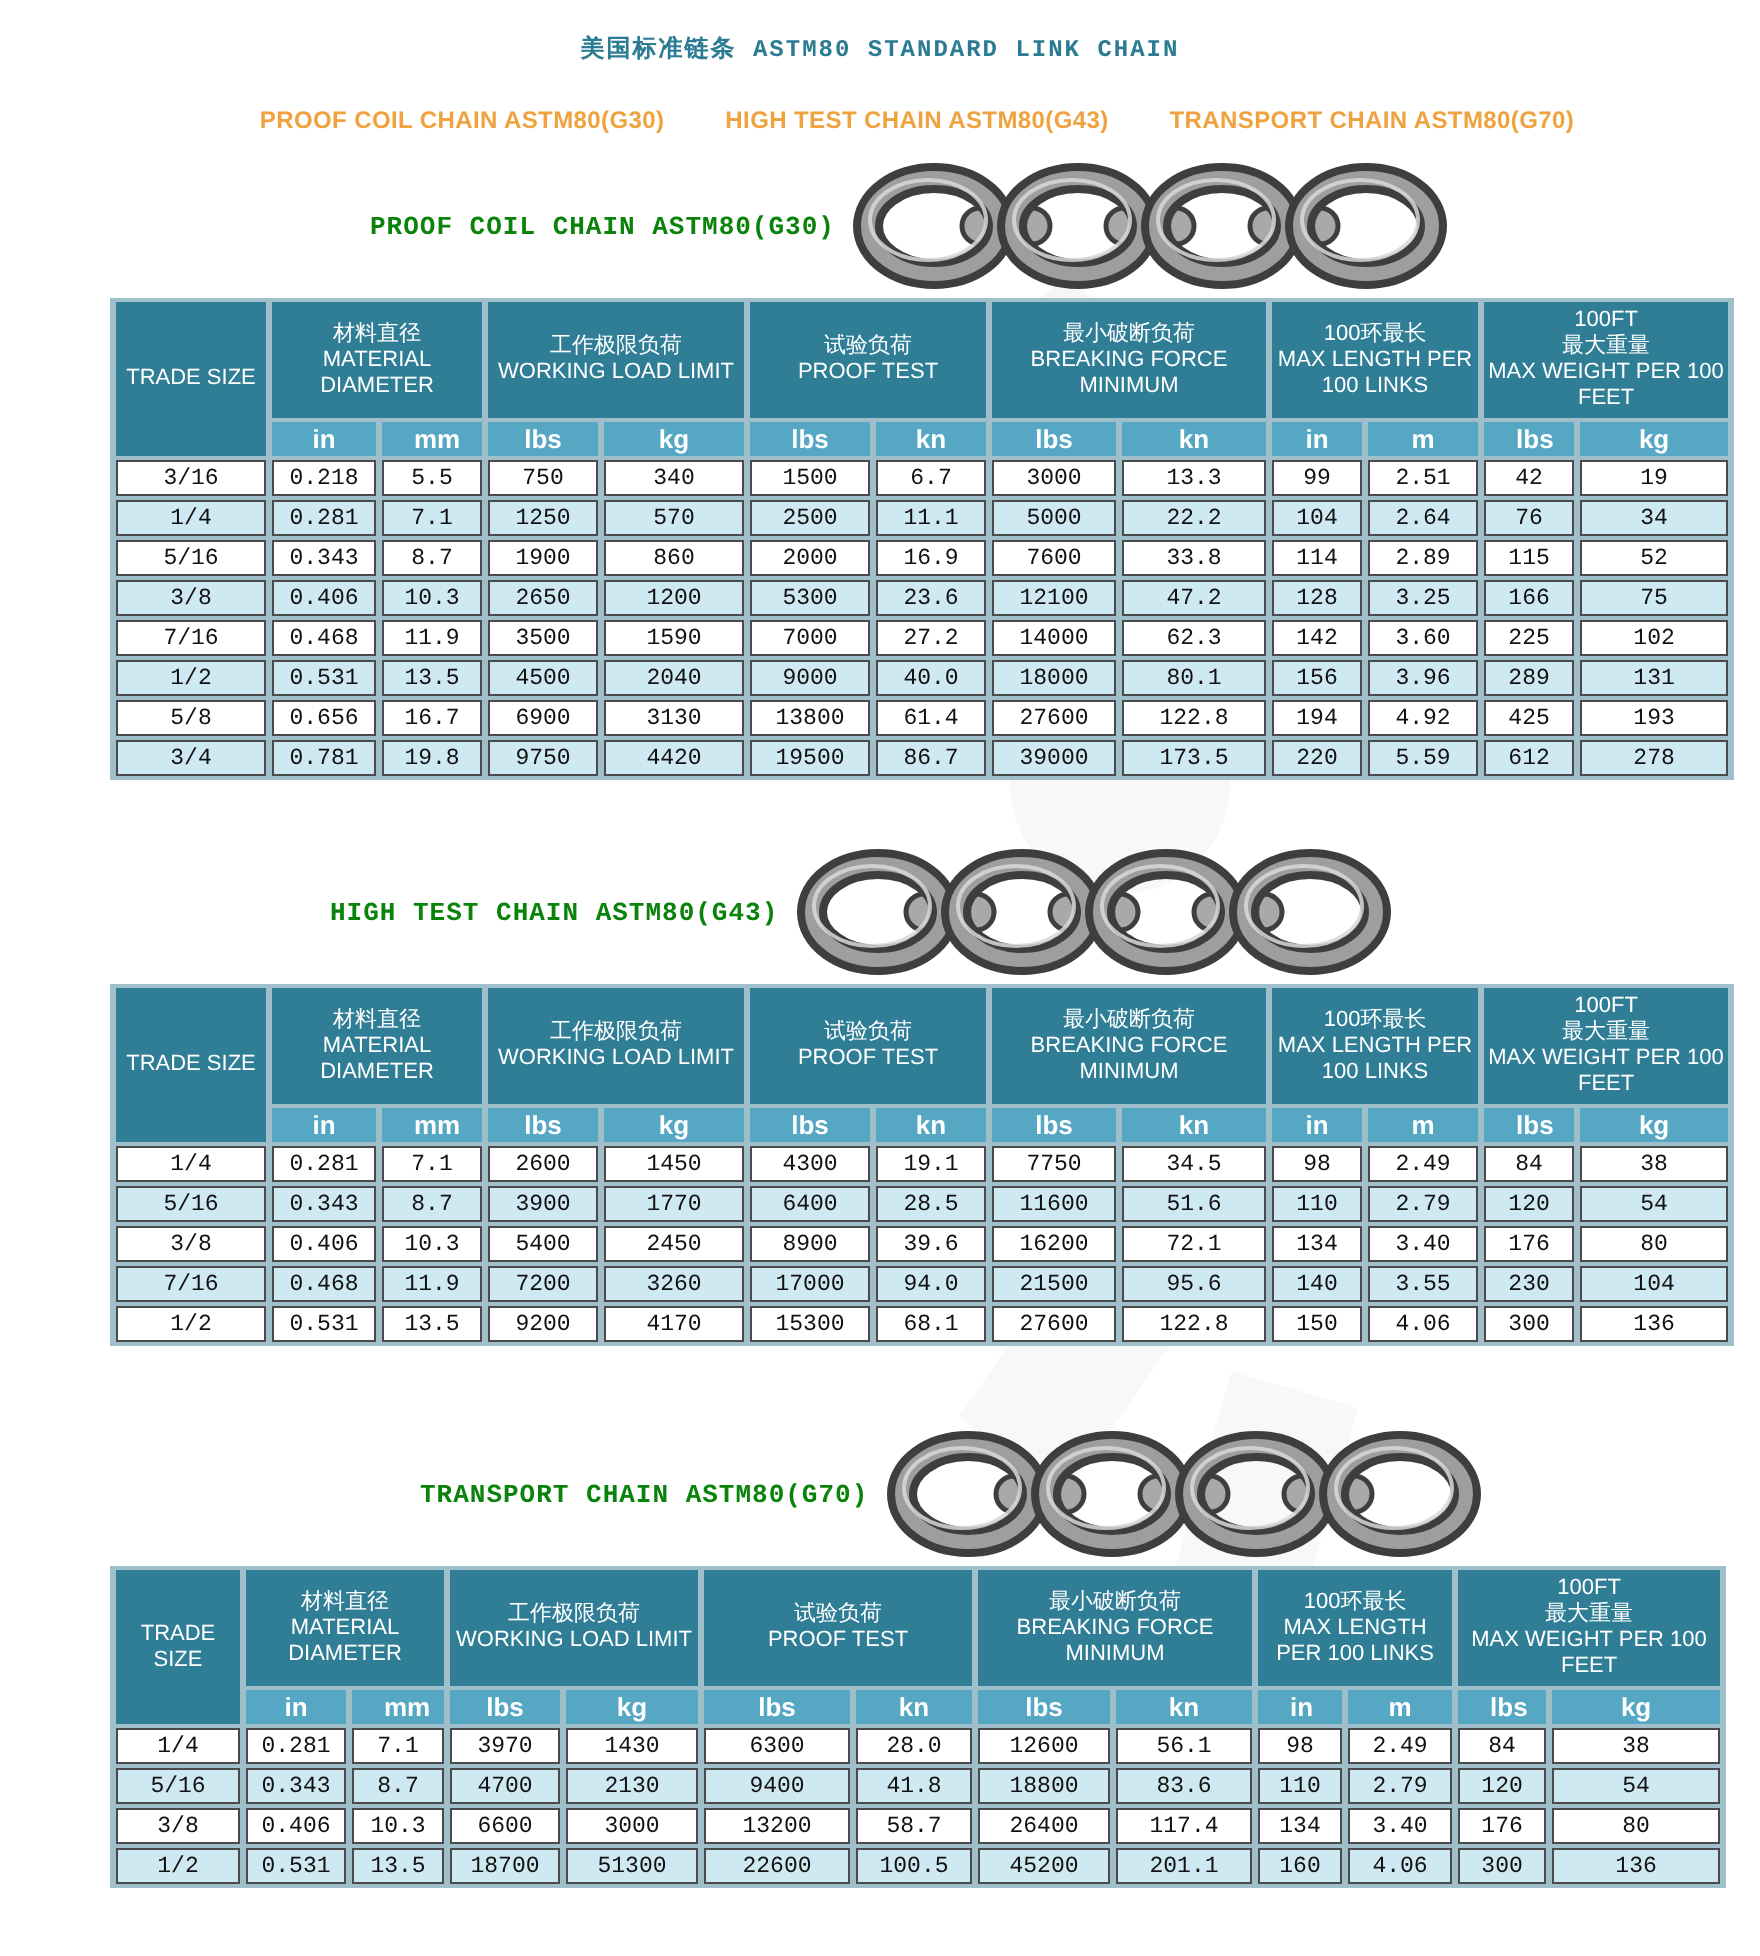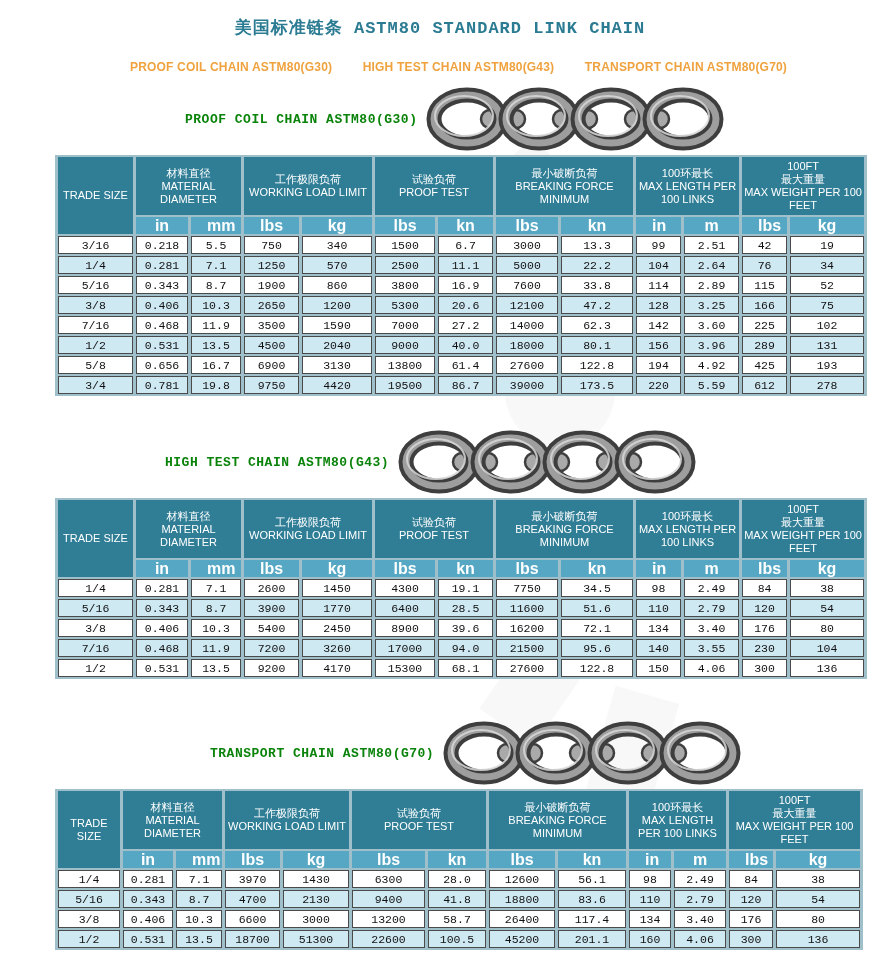--- a/index.html
+++ b/index.html
@@ -9,21 +9,21 @@
   }
   *{box-sizing:border-box;}
   html,body{margin:0;padding:0;background:#ffffff;}
   .page{position:relative;width:880px;height:978px;overflow:hidden;
         font-family:"Liberation Sans",sans-serif;background:#ffffff;}
   .content{position:relative;z-index:1;}
   .watermark{position:absolute;inset:0;z-index:0;pointer-events:none;}
 
   .title{margin:16px 0 0;text-align:center;
          font-family:"Liberation Mono","DejaVu Sans Mono",monospace;
-         font-weight:bold;font-size:17px;letter-spacing:1px;color:var(--title);}
+         font-weight:bold;font-size:12px;letter-spacing:1px;color:var(--title);}
   .nav{margin-top:18px;text-align:center;padding-left:37px;}
   .nav a{color:var(--nav-link);font-size:12px;font-weight:bold;
          text-decoration:none;margin:0 13px;letter-spacing:.2px;}
 
   .section-head{display:flex;align-items:center;height:64px;}
   .sh-g30{margin:12px 0 4px 185px;}
   .sh-g43{margin:34px 0 4px 165px;}
   .sh-g70{margin:42px 0 4px 210px;}
   .section-label{font-family:"Liberation Mono","DejaVu Sans Mono",monospace;
                  font-weight:bold;font-size:13px;color:var(--section-label);
@@ -31,21 +31,21 @@
   .chain{margin-left:8px;flex:0 0 auto;line-height:0;}
 
   .tablewrap{margin-left:55px;width:772px;}
   table.spec{width:772px;table-layout:fixed;border-collapse:separate;
              border-spacing:3px 2px;background:var(--table-frame-bg);}
   table.spec th{background:var(--header-bg);color:#fff;font-weight:normal;
                 font-size:11px;line-height:13px;padding:3px 1px;text-align:center;
                 vertical-align:middle;}
   table.spec th .hline{display:block;}
   table.spec th.unit{background:var(--subheader-bg);font-weight:bold;
-                     padding:2px 16px;font-size:16px;}
+                     padding:2px 16px;font-size:13px;}
   table.spec td{background:var(--row-bg);border:1px solid var(--cell-border);
                 font-family:"Liberation Mono","DejaVu Sans Mono",monospace;
                 font-size:11.5px;line-height:13px;text-align:center;
                 padding:1.5px 0;color:#111;}
   table.spec tr.alt td{background:var(--row-alt-bg);}
 </style>
 </head>
 <body>
 
 <div class="page">
@@ -186,37 +186,37 @@
                   <td>2.64</td>
                   <td>76</td>
                   <td>34</td>
                 </tr>
                 <tr>
                   <td>5/16</td>
                   <td>0.343</td>
                   <td>8.7</td>
                   <td>1900</td>
                   <td>860</td>
-                  <td>3800</td>
+                  <td>2000</td>
                   <td>16.9</td>
                   <td>7600</td>
                   <td>33.8</td>
                   <td>114</td>
                   <td>2.89</td>
                   <td>115</td>
                   <td>52</td>
                 </tr>
                 <tr class="alt">
                   <td>3/8</td>
                   <td>0.406</td>
                   <td>10.3</td>
                   <td>2650</td>
                   <td>1200</td>
                   <td>5300</td>
-                  <td>20.6</td>
+                  <td>23.6</td>
                   <td>12100</td>
                   <td>47.2</td>
                   <td>128</td>
                   <td>3.25</td>
                   <td>166</td>
                   <td>75</td>
                 </tr>
                 <tr>
                   <td>7/16</td>
                   <td>0.468</td>

